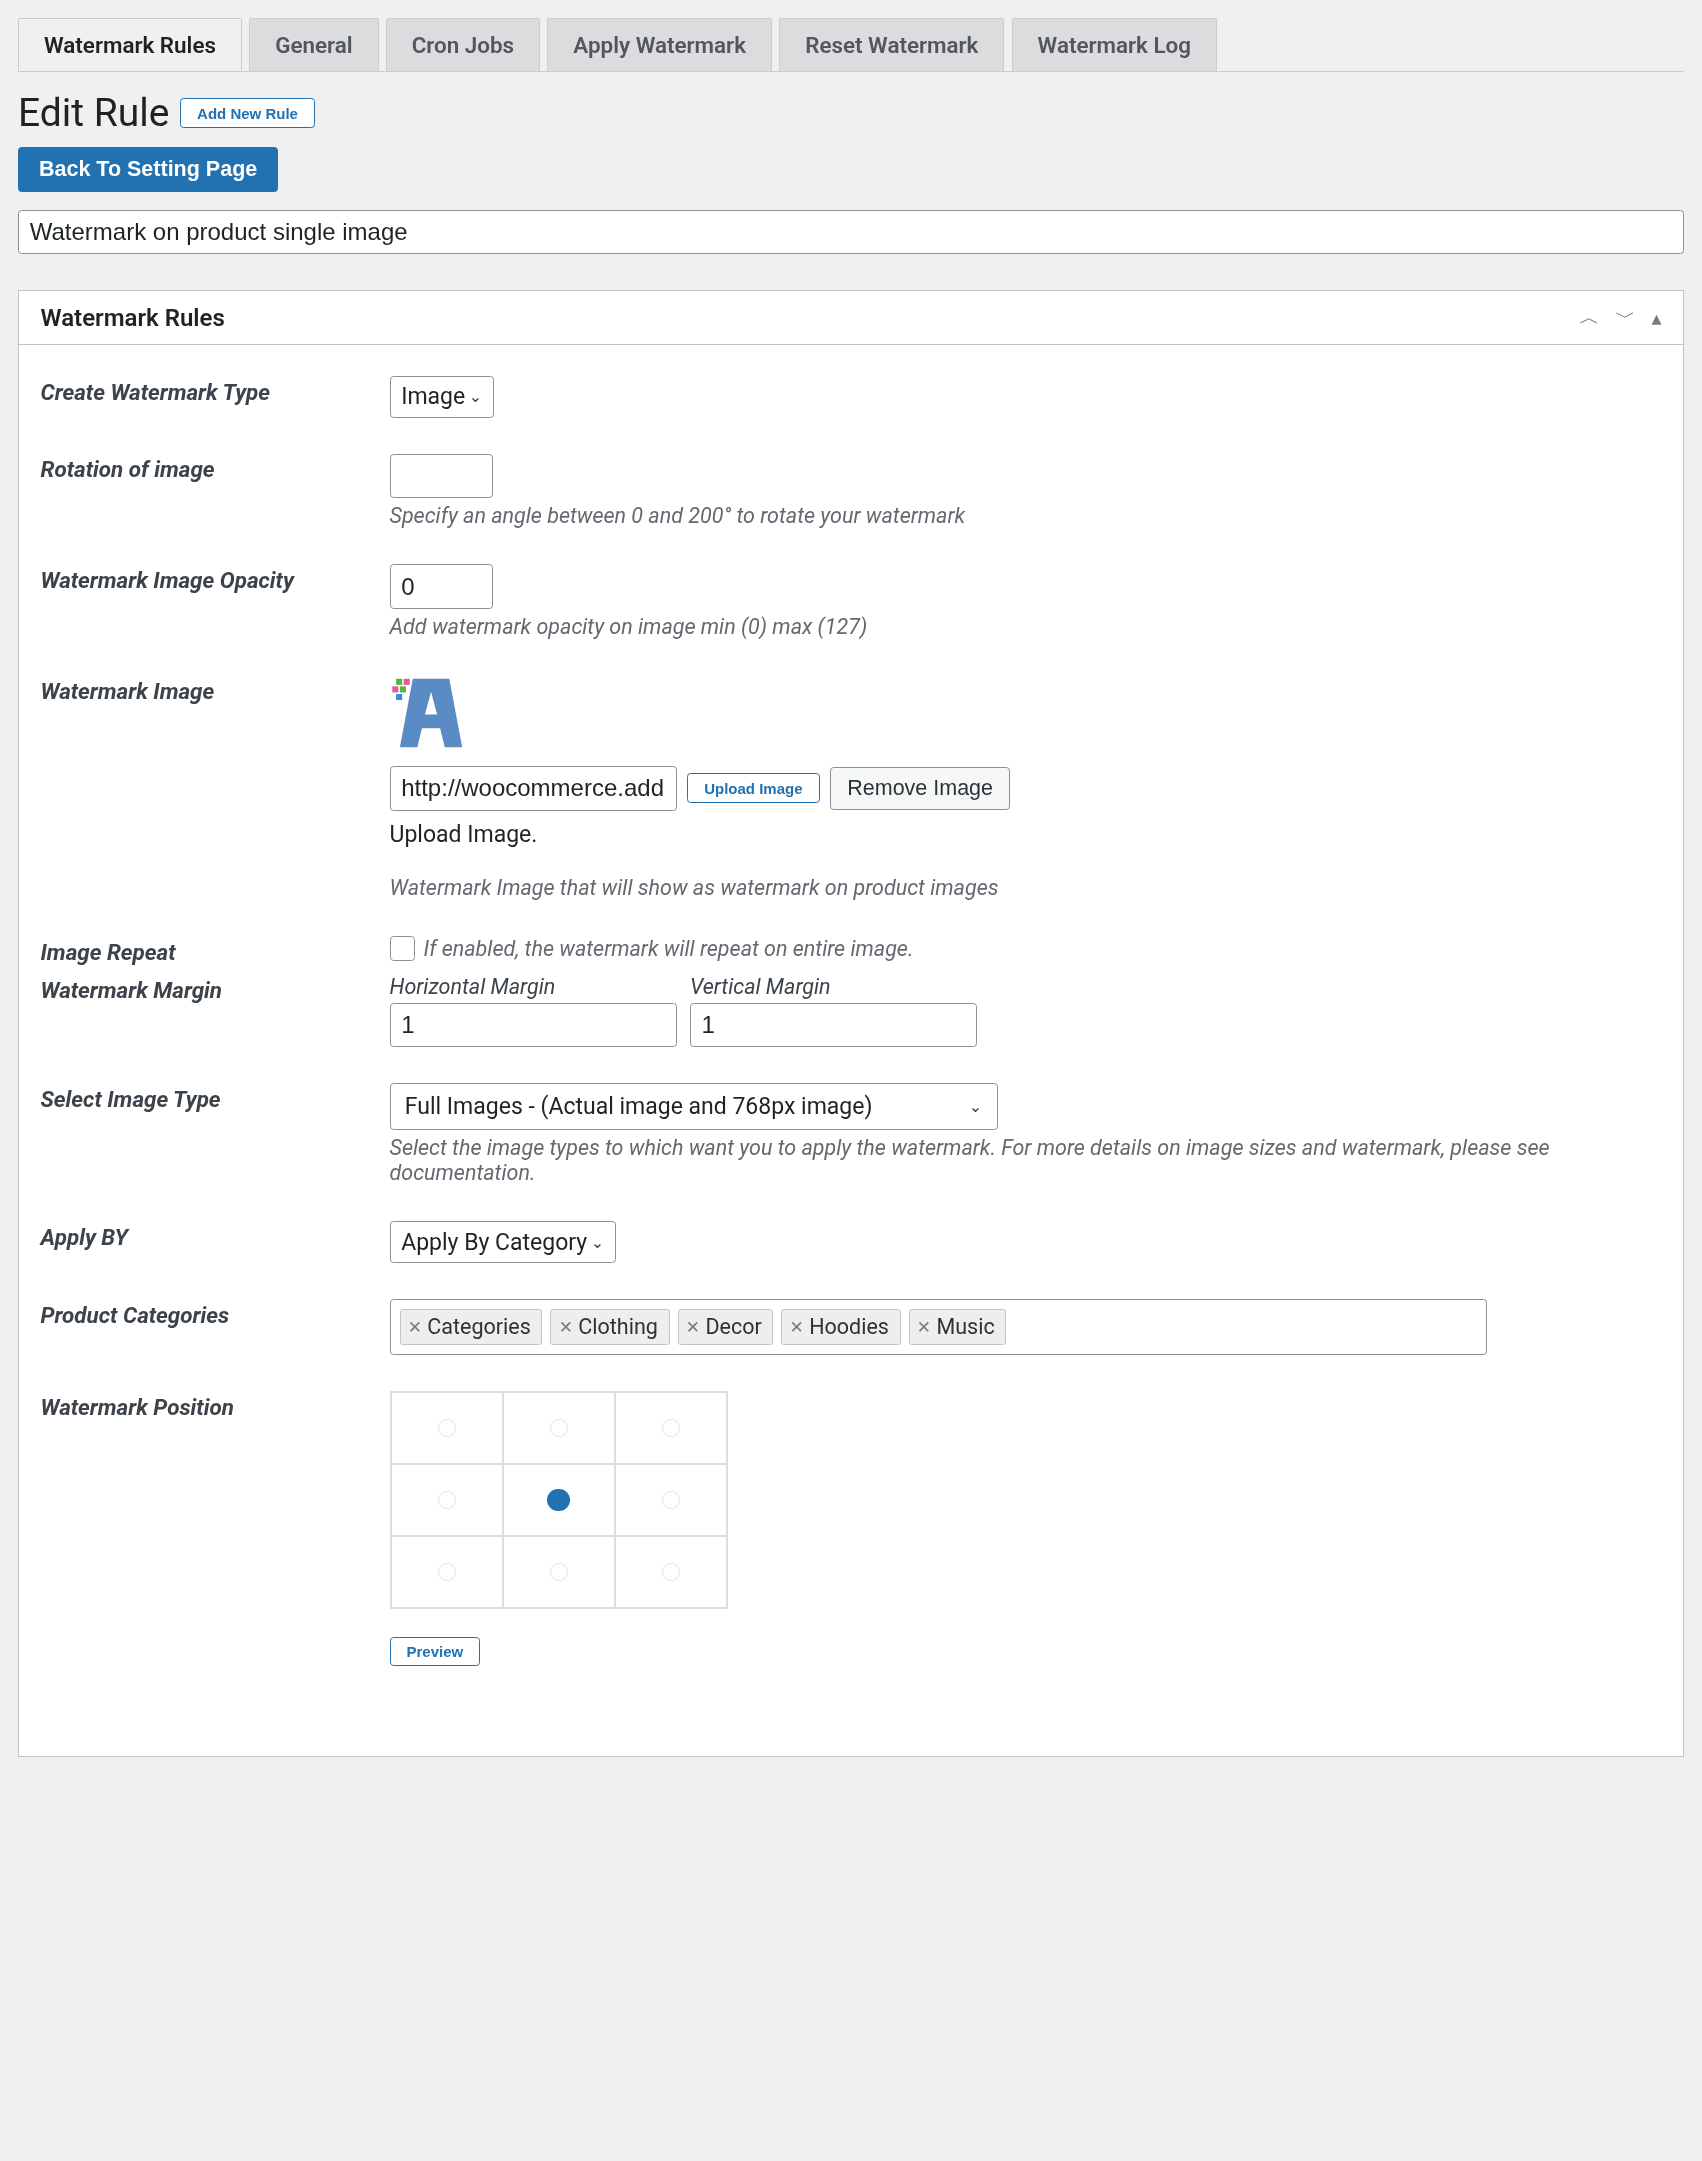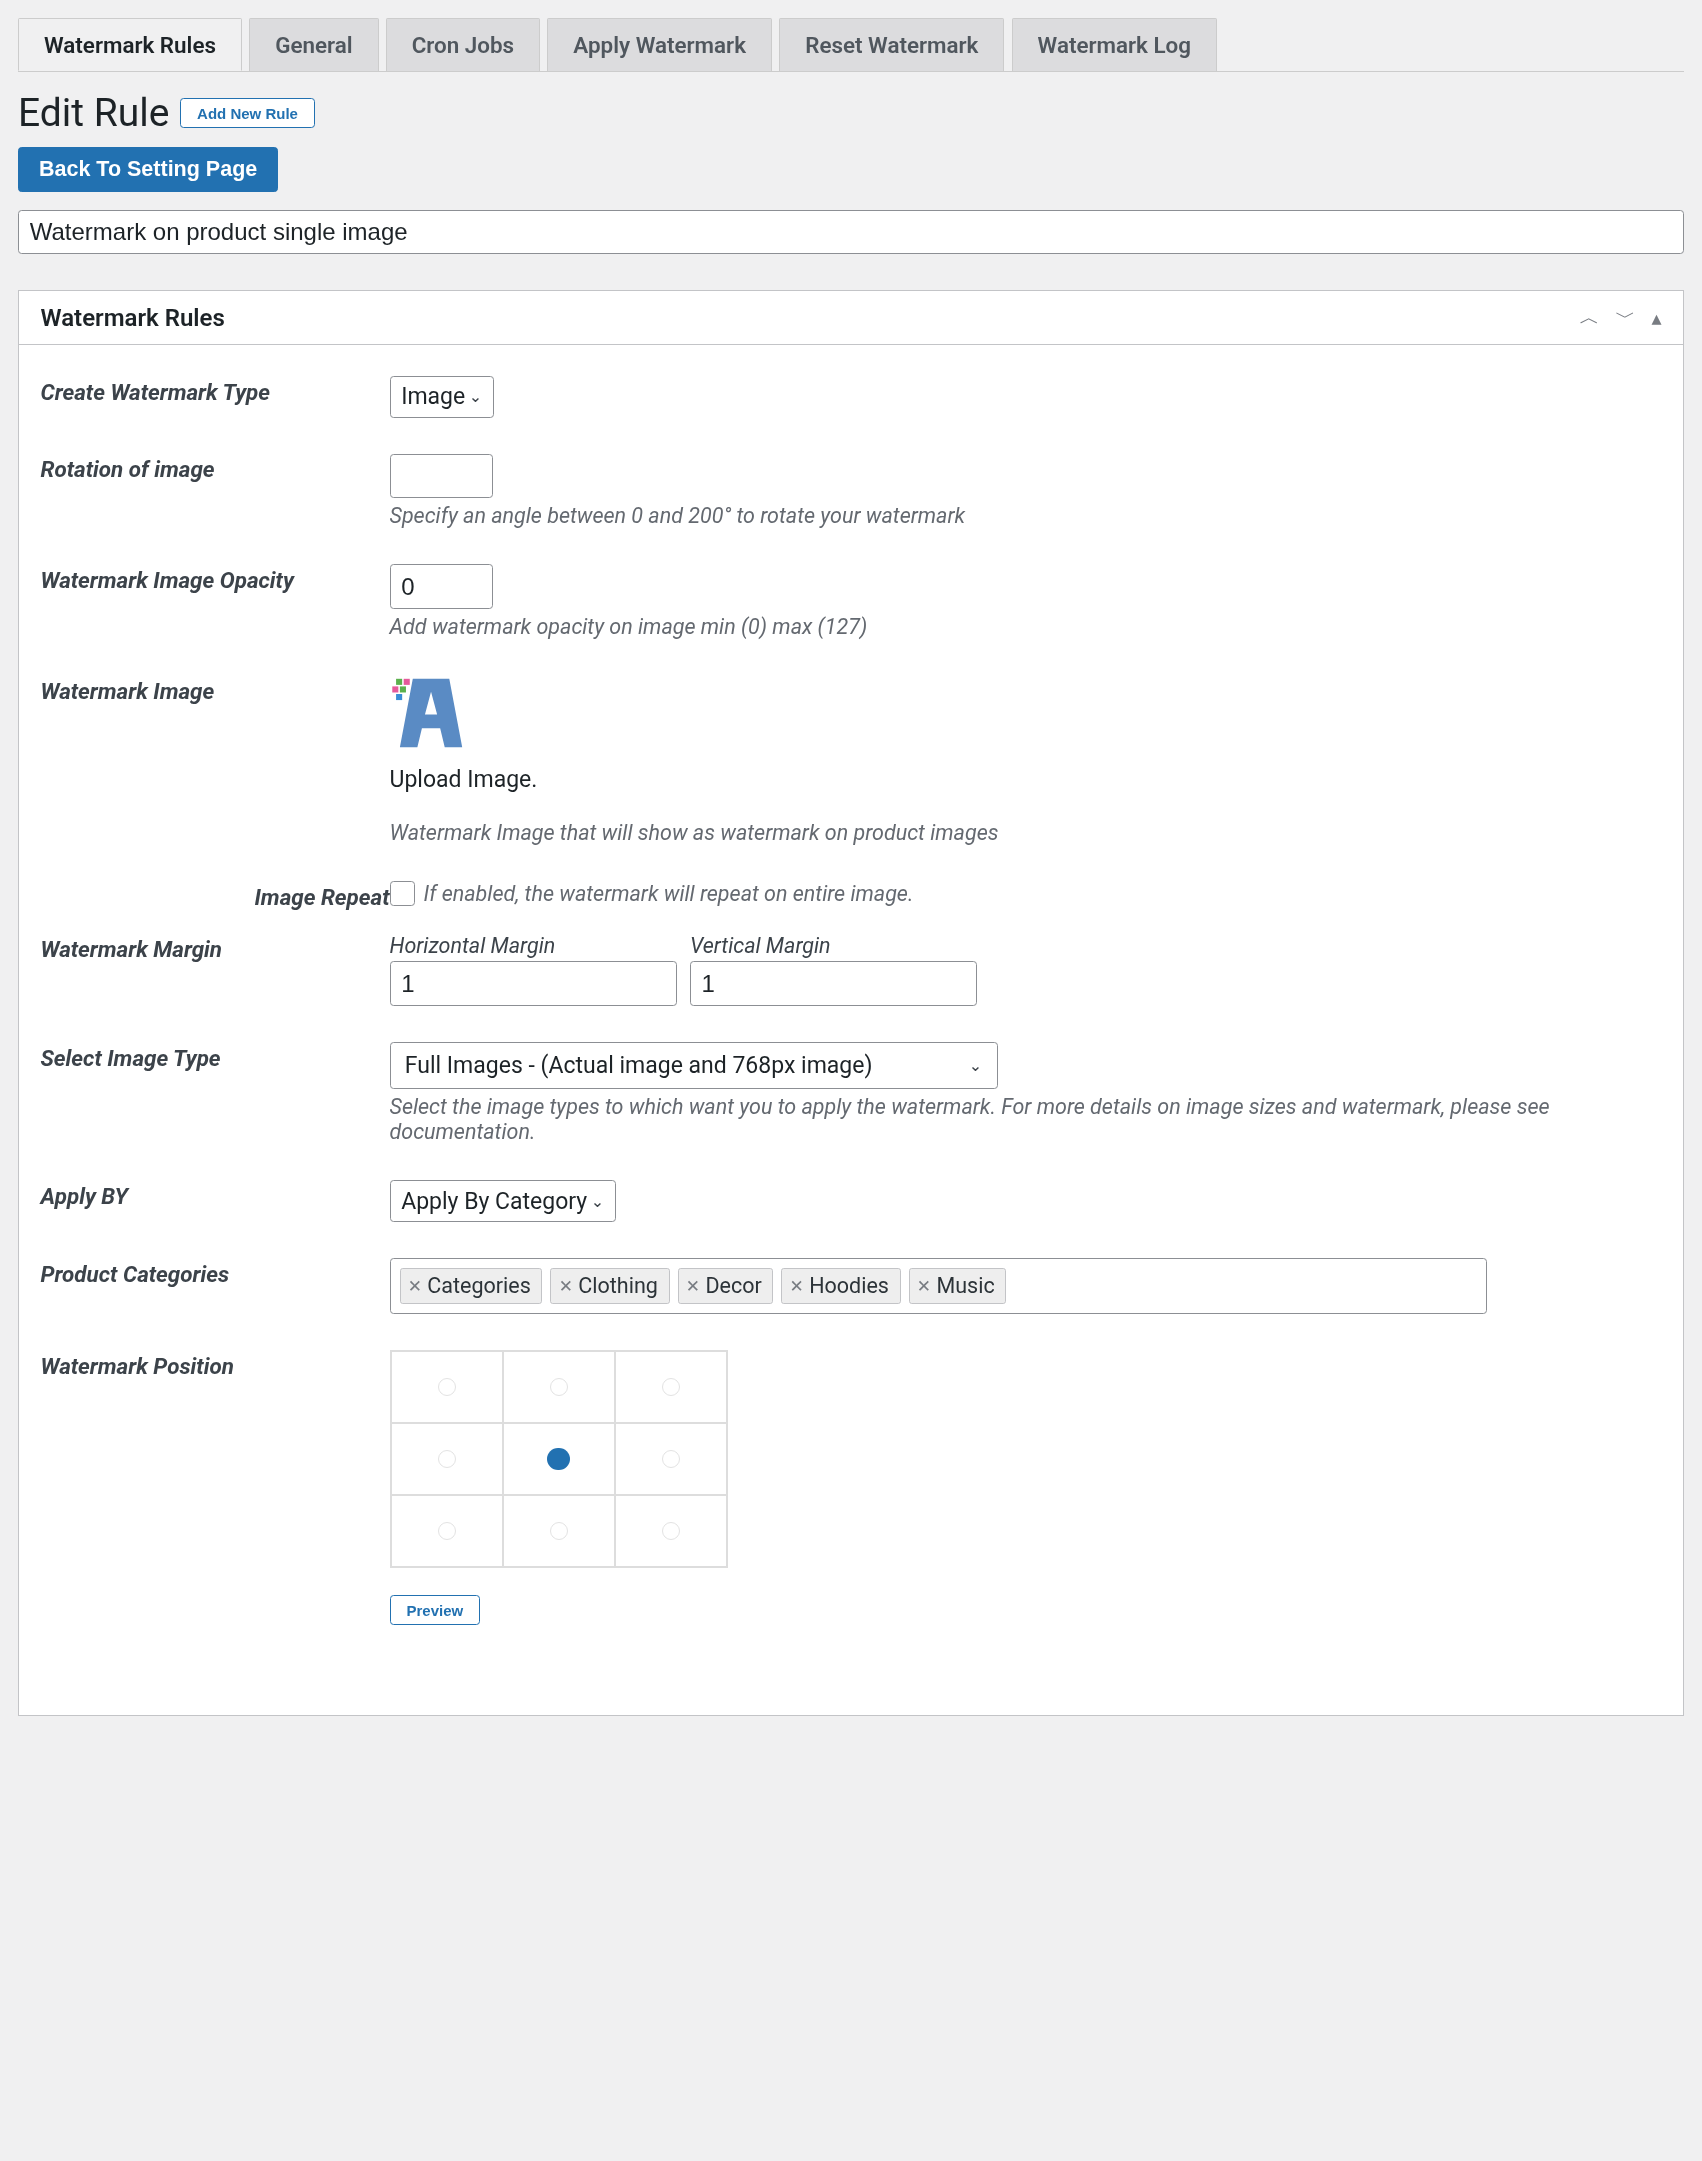--- a/index.html
+++ b/index.html
@@ -100,21 +100,21 @@
   }
   .panel-ctrls span { color: #787c82; cursor: pointer; font-size: 20px; }
   .panel-body {
     padding: 31px 21.5px 54px 21.5px;
   }
   .field-row {
     display: flex;
     align-items: flex-start;
     margin-bottom: 36px;
   }
-  .field-row.tight { margin-bottom: 23px; text-align: right; }
+  .field-row.tight { margin-bottom: 9px; }
   .field-label {
     width: 349px;
     flex-shrink: 0;
     font-weight: 700;
     font-style: italic;
     color: #3c434a;
     font-size: 22.4px;
     padding-top: 2.7px;
   }
   .field-content { flex: 1; }
@@ -278,20 +278,25 @@
         <div class="logo-preview">
           <svg class="logo-svg" viewBox="0 0 100 100">
             <rect x="8" y="5" width="8" height="8" fill="#5bb14d"></rect>
             <rect x="18" y="5" width="8" height="8" fill="#e55a9b"></rect>
             <rect x="3" y="15" width="8" height="8" fill="#e55a9b"></rect>
             <rect x="13" y="15" width="8" height="8" fill="#5bb14d"></rect>
             <rect x="8" y="25" width="8" height="8" fill="#3a8dd6"></rect>
             <path d="M 30 5 L 78 5 L 95 95 L 72 95 L 66 70 L 42 70 L 36 95 L 13 95 Z M 54 22 L 46 52 L 62 52 Z" fill="#5a8bc4"></path>
           </svg>
         </div>
+        <div class="btn-row">
+          <input type="text" class="img-url" value="http://woocommerce.add" style="">
+          <button class="btn-outline">Upload Image</button>
+          <button class="btn-secondary">Remove Image</button>
+        </div>
         <div>Upload Image.</div>
         <div class="hint" style="margin-top:27px;">Watermark Image that will show as watermark on product images</div>
       </div>
     </div>
 
     <div class="field-row tight">
       <div class="field-label">Image Repeat</div>
       <div class="field-content">
         <div class="checkbox-row">
           <div class="checkbox-box"></div>

